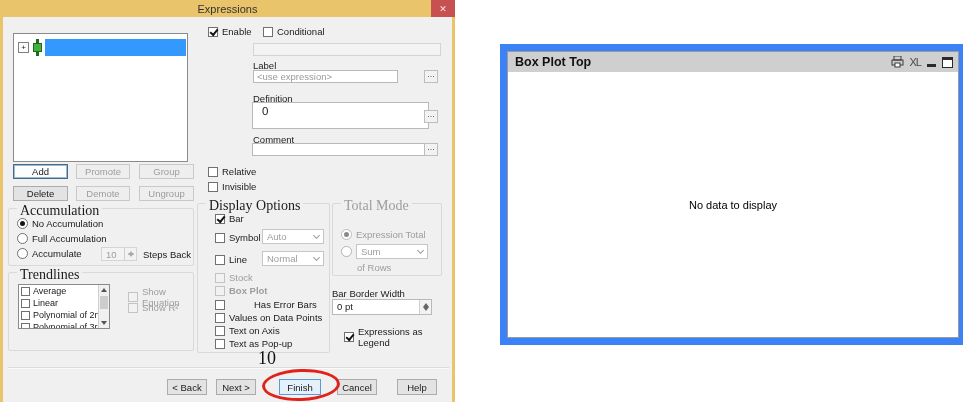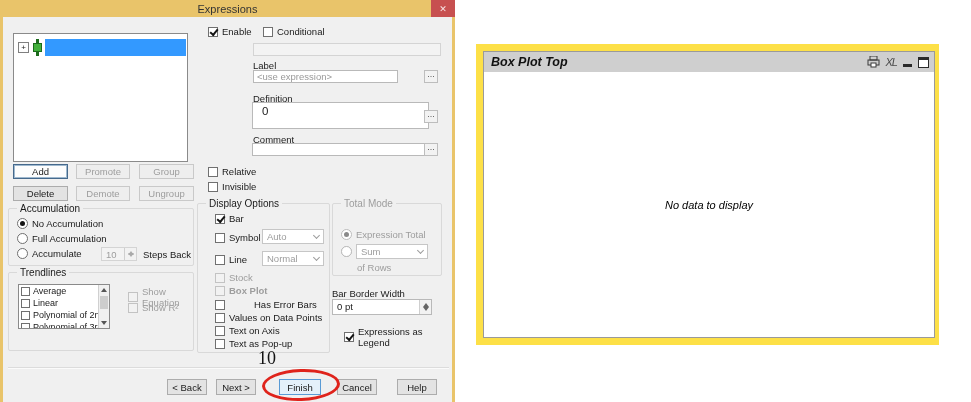--- a/index.html
+++ b/index.html
@@ -27,21 +27,21 @@
 
   
   .btn { position:absolute; height:15px; background:#e3e3e3; border:1px solid #acacac; font-size:9.5px; color:#1a1a1a;
          display:flex; align-items:center; justify-content:center; }
   .btn.disabled { color:#9d9d9d; background:#eeeeee; border-color:#c9c9c9; }
   .btn.focusd { background:#fdfdfd; border:1px solid #46698c; box-shadow:0 0 0 1px #9fb9cf inset;text-align:center; }
   .btn.finish { background:#e4f0fa; border:1px solid #5a9bd5; }
 
   
   .gb { position:absolute; border:1px solid #d9d9d9; border-radius:2px; }
-  .gb > .gb-title { position:absolute; top:-6px; left:8px; background:#f0f0f0; padding:0 3px; font-size:10px; color:#1a1a1a; }
+  .gb > .gb-title { position:absolute; top:-6px; left:8px; background:#f0f0f0; padding:0 3px; font-size:14px; color:#1a1a1a;font-family:Liberation Serif, serif; }
   .gb.dis > .gb-title { color:#9d9d9d; }
 
   
   .cb { position:absolute; display:flex; align-items:center; gap:4px; font-size:9.5px; color:#1a1a1a;padding-left:10px; }
   .cb .box { width:10px; height:10px; background:#fff; border:1px solid #707070; position:relative; flex:none; }
   .cb.checked .box::after { content:""; position:absolute; left:1px; top:1px; width:6px; height:3px;
                             border-left:2px solid #141414; border-bottom:2px solid #141414; transform:rotate(-50deg); }
   .cb.dis { color:#9d9d9d; }
   .cb.dis .box { background:#f2f2f2; border-color:#c3c3c3; }
   .radio { position:absolute; display:flex; align-items:center; gap:4px; font-size:9.5px; color:#1a1a1a; }
@@ -90,21 +90,21 @@
 
   .sep-line { position:absolute; left:8px; top:367px; width:441px; height:2px;
               border-top:1px solid #dcdcdc; border-bottom:1px solid #fbfbfb; }
 
   
   .anno-num { position:absolute; left:258px; top:348px; font-family:"Liberation Serif", serif; font-size:18px; color:#111; }
   .anno-ellipse { position:absolute; left:262px; top:369px; width:78px; height:32px; border:3px solid #df231b;
                   border-radius:50%; transform:rotate(-2deg); }
 
   
-  .sheet { position:absolute; left:476px; top:44px; width:463px; height:301px; background:#fde047;font-style:italic; }
+  .sheet { position:absolute; left:500px; top:44px; width:463px; height:301px; background:#3b82f6; }
   .chart-win { position:absolute; left:7px; top:7px; width:452px; height:287px; background:#fff; border:1px solid #9a9a9a;
                display:flex; flex-direction:column; }
   .chart-cap { height:20px; background:#cfcfcf; display:flex; align-items:center; padding:0 5px 0 7px; flex:none; }
   .chart-title { font-size:12.5px; font-weight:bold; color:#111; flex:1; }
   .cap-icons { display:flex; align-items:center; gap:6px; }
   .xl-glyph { font-size:11px; color:#4a4a4a; letter-spacing:-1px; }
   .min-glyph { width:9px; height:3px; background:#2a2a2a; margin-top:6px; }
   .max-glyph { width:11px; height:11px; border:1px solid #2a2a2a; border-top:3px solid #2a2a2a; background:#fff; }
   .chart-body { flex:1; display:flex; align-items:center; justify-content:center;text-align:right; }
   .nodata { font-size:11px; color:#000; }

